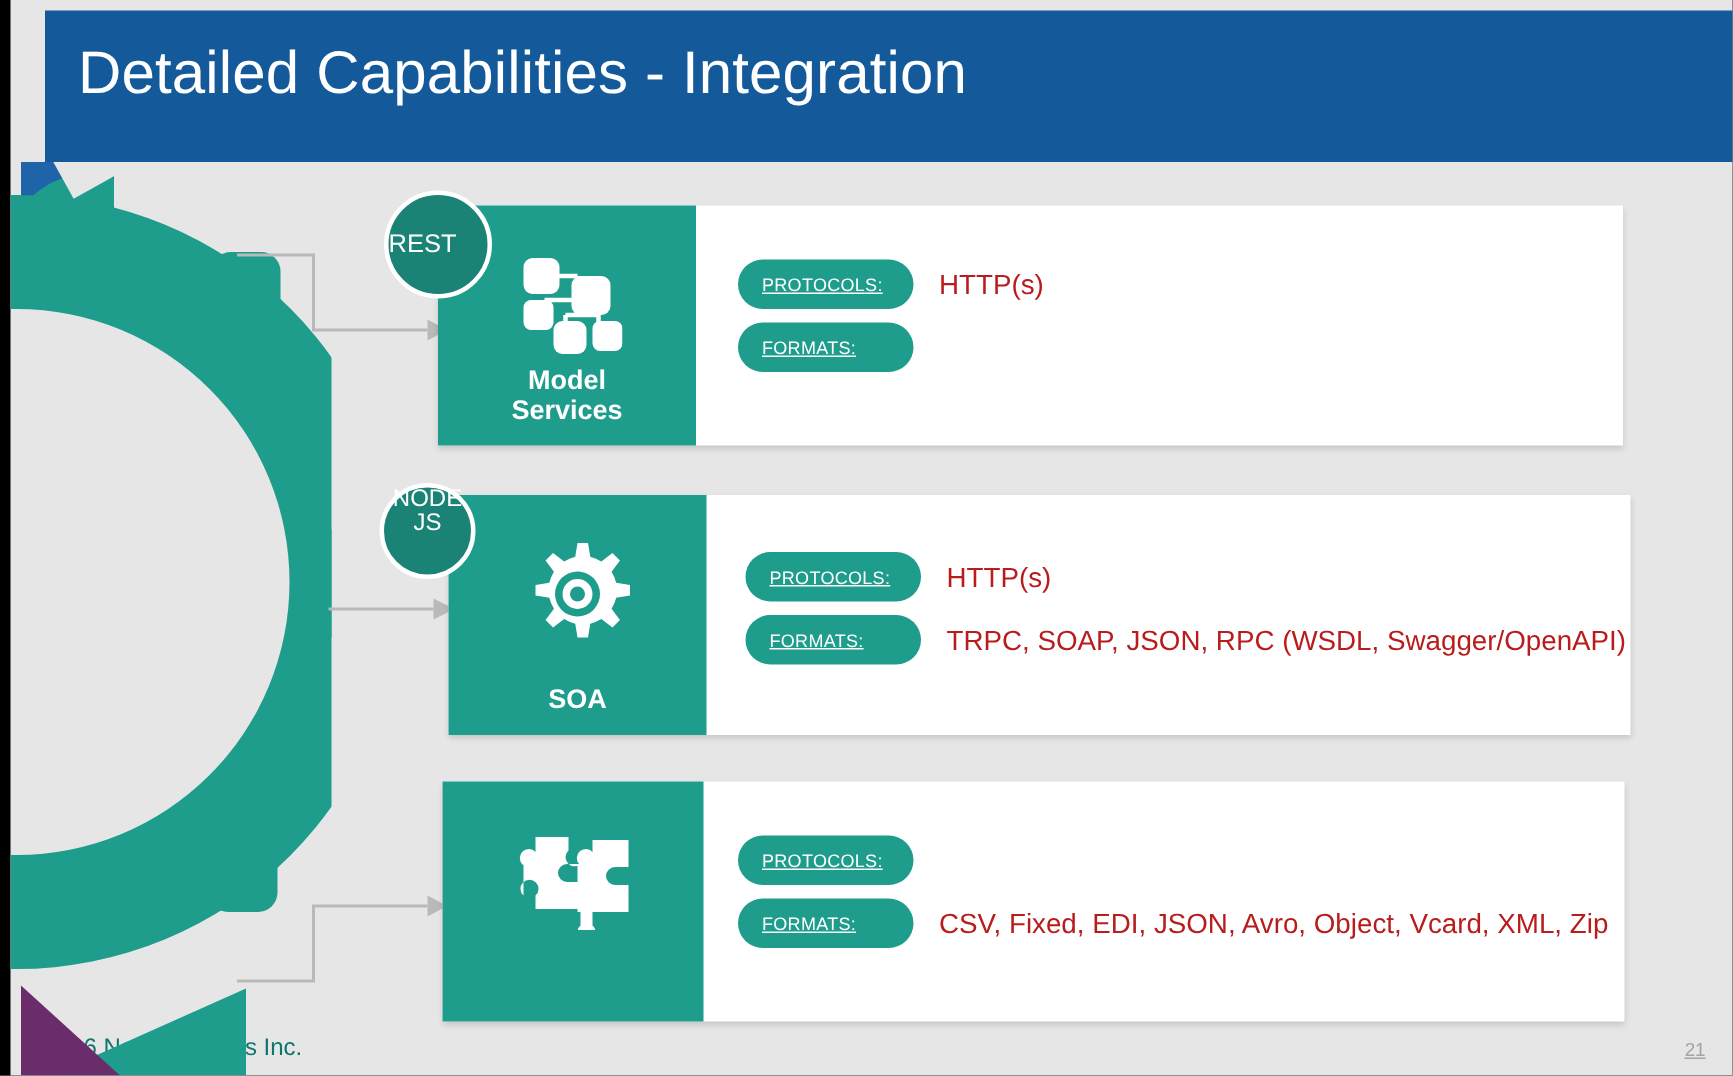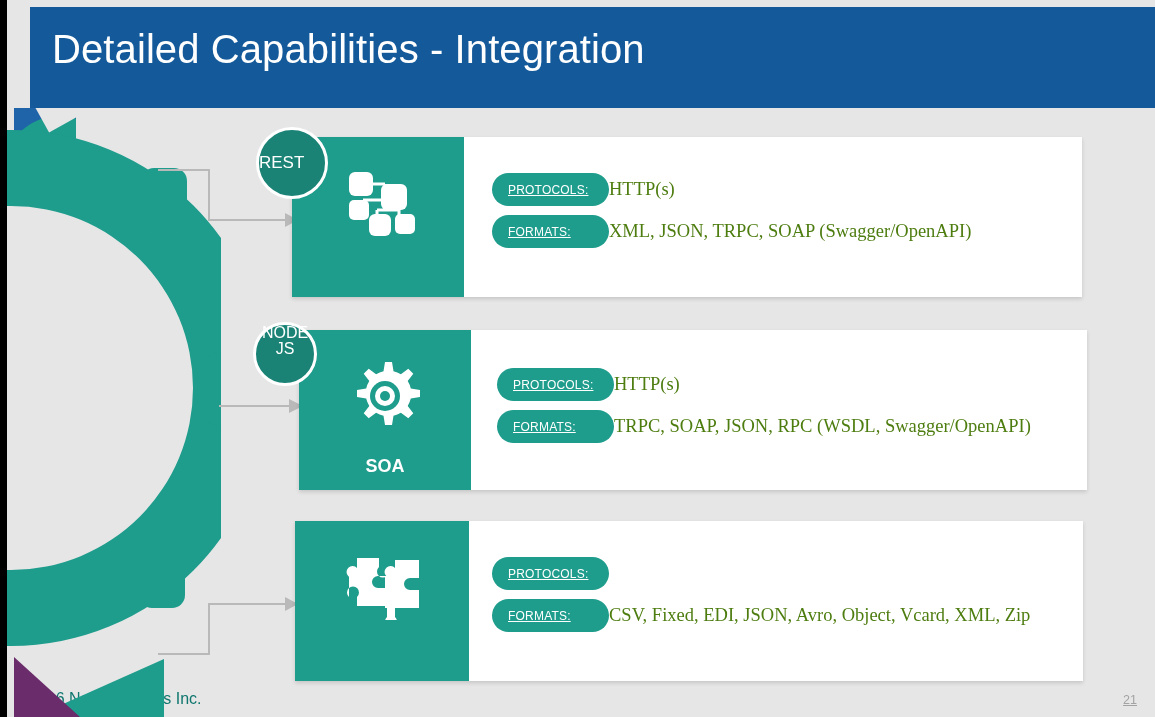--- a/index.html
+++ b/index.html
@@ -32,21 +32,21 @@
   .badge{position:absolute;border-radius:50%;background:#1a8376;border:3px solid #ffffff;
          color:#fff;display:flex;align-items:center;justify-content:flex-start;text-align:center;
          font-size:17px;line-height:1.02;z-index:6;box-sizing:border-box;}
   .badge.two-line{font-size:16px;}
 
   .attrs{position:absolute;}
   .attr-row{position:absolute;display:flex;align-items:center;}
   .pill{background:#1e9c8c;color:#ffffff;border-radius:17px;height:33px;display:flex;
         align-items:center;padding:0 16px;font-size:12px;letter-spacing:.2px;
         box-sizing:border-box;white-space:nowrap;text-decoration:underline;}
-  .attr-val{color:#4d7c0f;font-size:18.5px;white-space:nowrap;font-family:Liberation Serif, serif;}
+  .attr-val{margin-left:17px;color:#b91c1c;font-size:18.5px;white-space:nowrap;}
 
   #footer-copy{position:absolute;left:22px;bottom:9px;color:#0f766e;font-size:16px;}
   #page-num{position:absolute;right:18px;bottom:10px;color:#a3a3a3;font-size:12.5px;text-decoration:underline;}
   .foot-deco{position:absolute;left:7px;bottom:0;width:150px;height:60px;overflow:hidden;}
   .foot-deco .purple{position:absolute;left:0;bottom:0;width:0;height:0;
         border-left:66px solid #6a2c6a;border-top:60px solid transparent;}
   .foot-deco .tealtri{position:absolute;left:20px;bottom:0;width:0;height:0;
         border-right:130px solid #1e9c8c;border-top:58px solid transparent;}
 </style>
 </head>
@@ -102,29 +102,32 @@
         <div class="glyph">
           <svg width="74" height="66" viewBox="0 0 74 66">
             <path d="M30,14 H44 M44,14 V30 M22,30 H58 M22,30 V40 M36,40 H58 M36,40 V46 M58,30 V46" stroke="#ffffff" stroke-width="3" fill="none"></path>
             <rect x="8" y="2" width="24" height="24" rx="6" fill="#ffffff"></rect>
             <rect x="40" y="14" width="26" height="26" rx="6" fill="#ffffff"></rect>
             <rect x="8" y="30" width="20" height="20" rx="5" fill="#ffffff"></rect>
             <rect x="28" y="44" width="22" height="22" rx="6" fill="#ffffff"></rect>
             <rect x="54" y="44" width="20" height="20" rx="5" fill="#ffffff"></rect>
           </svg>
         </div>
+        <div class="tile-label">
+          <span>Model</span><br>
+          <span>Services</span>
+        </div>
       </div>
       <div class="attrs" style="left:200px;top:0;right:0;height:160px;">
         <div class="attr-row" style="left:0;top:36px;">
           <span class="pill" style="width:117px;">PROTOCOLS:</span>
           <span class="attr-val">HTTP(s)</span>
         </div>
         <div class="attr-row" style="left:0;top:78px;">
           <span class="pill" style="width:117px;">FORMATS:</span>
-          <span class="attr-val">XML, JSON, TRPC, SOAP (Swagger/OpenAPI)</span>
         </div>
       </div>
     </div>
     <div class="badge" style="left:249px;top:127px;width:72px;height:72px;">
       <span>REST</span>
     </div>
   </div>
 
   <div class="row">
     <div class="card" style="left:292px;top:330px;width:788px;height:160px;">

